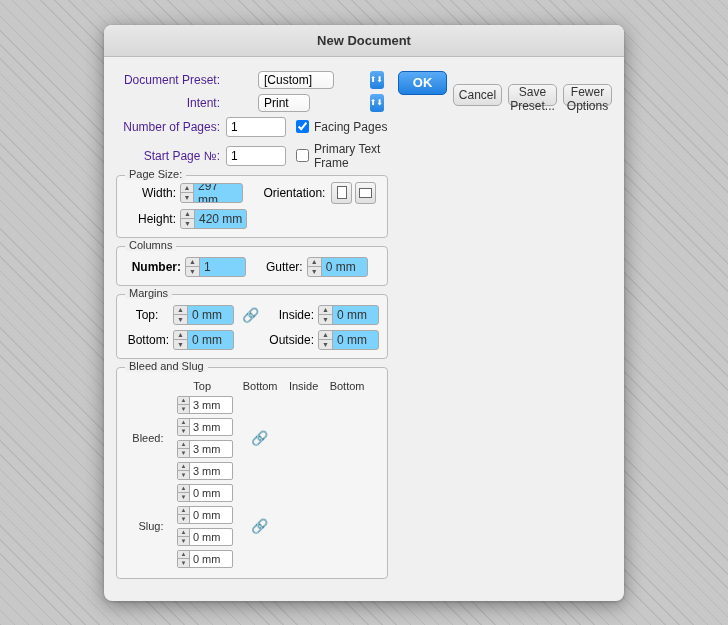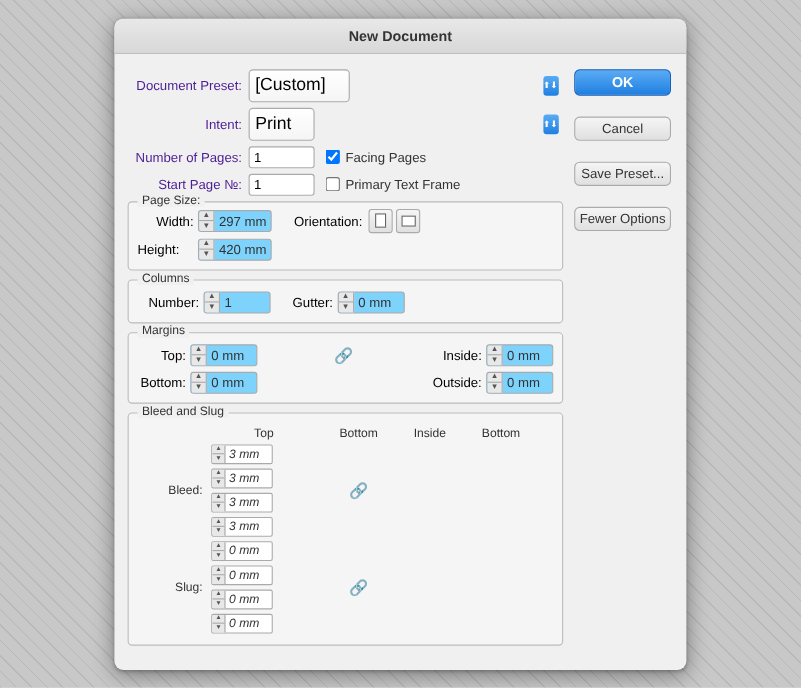--- a/index.html
+++ b/index.html
@@ -43,50 +43,50 @@
       padding: 14px 12px 14px 12px;
       gap: 10px;
     }
 
     .main-content {
       flex: 1;
     }
 
     .side-buttons {
       display: flex;
-      flex-direction: column;
       gap: 6px;
       min-width: 90px;
     }
 
     .form-row {
       display: flex;
       align-items: center;
       margin-bottom: 5px;
     }
 
     .form-label {
       text-align: right;
       min-width: 110px;
       padding-right: 6px;
       color: #4c1d95;
       font-size: 12px;
     }
 
     .select-field {
       flex: 1;
-      height: 30px;
+      height: 18px;
       border: 1px solid #aaa;
       border-radius: 4px;
       background: linear-gradient(to bottom, #fff, #f5f5f5);
       padding: 0 20px 0 5px;
-      font-size: 16px;
+      font-size: 12px;
       appearance: none;
       -webkit-appearance: none;
       position: relative;
+      margin-left: 32px;
     }
 
     .select-wrapper {
       position: relative;
       flex: 1;
     }
 
     .select-wrapper::after {
       content: '';
       position: absolute;
@@ -252,22 +252,21 @@
     }
 
     .bleed-slug-table .row-label {
       text-align: right;
       color: #333;
     }
 
     .spin-cell {
       display: flex;
       align-items: center;
-      justify-content: flex-start;
-      font-style: italic;
+      justify-content: flex-end;
     }
 
     .small-spin-wrapper {
       display: flex;
       align-items: center;
       border: 1px solid #aaa;
       border-radius: 2px;
       background: #fff;
       height: 18px;
       overflow: hidden;
@@ -410,35 +409,35 @@
           </div>
           <span style="margin-left:20px; margin-right:6px;">Orientation:</span>
           <button class="orientation-btn" title="Portrait">
             <span class="page-icon page-portrait"></span>
           </button>
           <button class="orientation-btn" title="Landscape">
             <span class="page-icon page-landscape"></span>
           </button>
         </div>
         <div class="section-row">
-          <span style="min-width:55px; text-align:left; padding-right:4px;">Height:</span>
+          <span style="min-width:55px; text-align:right; padding-right:4px;">Height:</span>
           <div class="spin-input-wrapper">
             <div class="spin-arrows">
               <div class="spin-up">▲</div>
               <div class="spin-down">▼</div>
             </div>
             <span class="spin-value">420 mm</span>
           </div>
         </div>
       </div>
 
       <div class="section-group">
         <span class="section-title">Columns</span>
         <div class="section-row" style="margin-top:4px;">
-          <span style="min-width:60px; text-align:right; padding-right:4px;">Number:</span>
+          <span style="min-width:60px; text-align:right; padding-right:4px;font-weight:bold;">Number:</span>
           <div class="spin-input-wrapper">
             <div class="spin-arrows">
               <div class="spin-up">▲</div>
               <div class="spin-down">▼</div>
             </div>
             <span class="spin-value">1</span>
           </div>
           <span style="margin-left:20px; margin-right:4px;">Gutter:</span>
           <div class="spin-input-wrapper">
             <div class="spin-arrows">
@@ -446,21 +445,21 @@
               <div class="spin-down">▼</div>
             </div>
             <span class="spin-value">0 mm</span>
           </div>
         </div>
       </div>
 
       <div class="section-group">
         <span class="section-title">Margins</span>
         <div class="section-row" style="margin-top:4px; align-items:center;">
-          <span style="min-width:48px; text-align:right; padding-right:4px;">Top:</span>
+          <span style="min-width:48px; text-align:center; padding-right:4px;">Top:</span>
           <div class="spin-input-wrapper">
             <div class="spin-arrows">
               <div class="spin-up">▲</div>
               <div class="spin-down">▼</div>
             </div>
             <span class="spin-value">0 mm</span>
           </div>
           <div style="flex:1; display:flex; align-items:center; justify-content:center;">
             <span class="lock-icon">🔗</span>
           </div>

